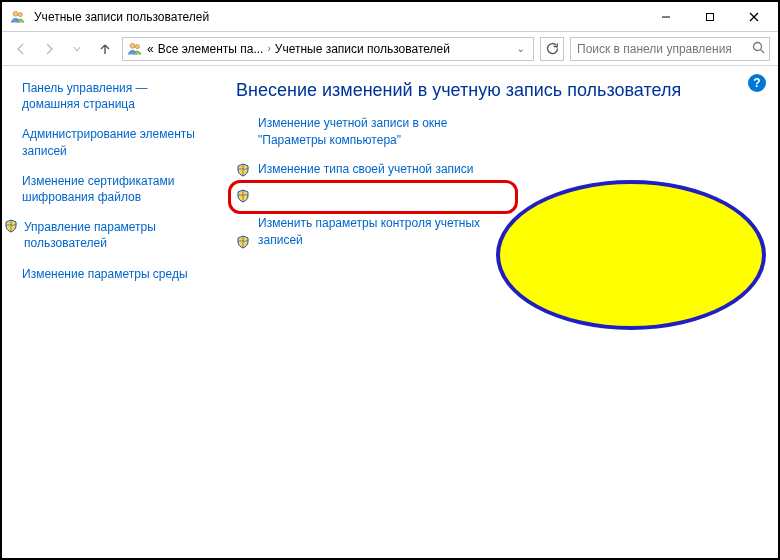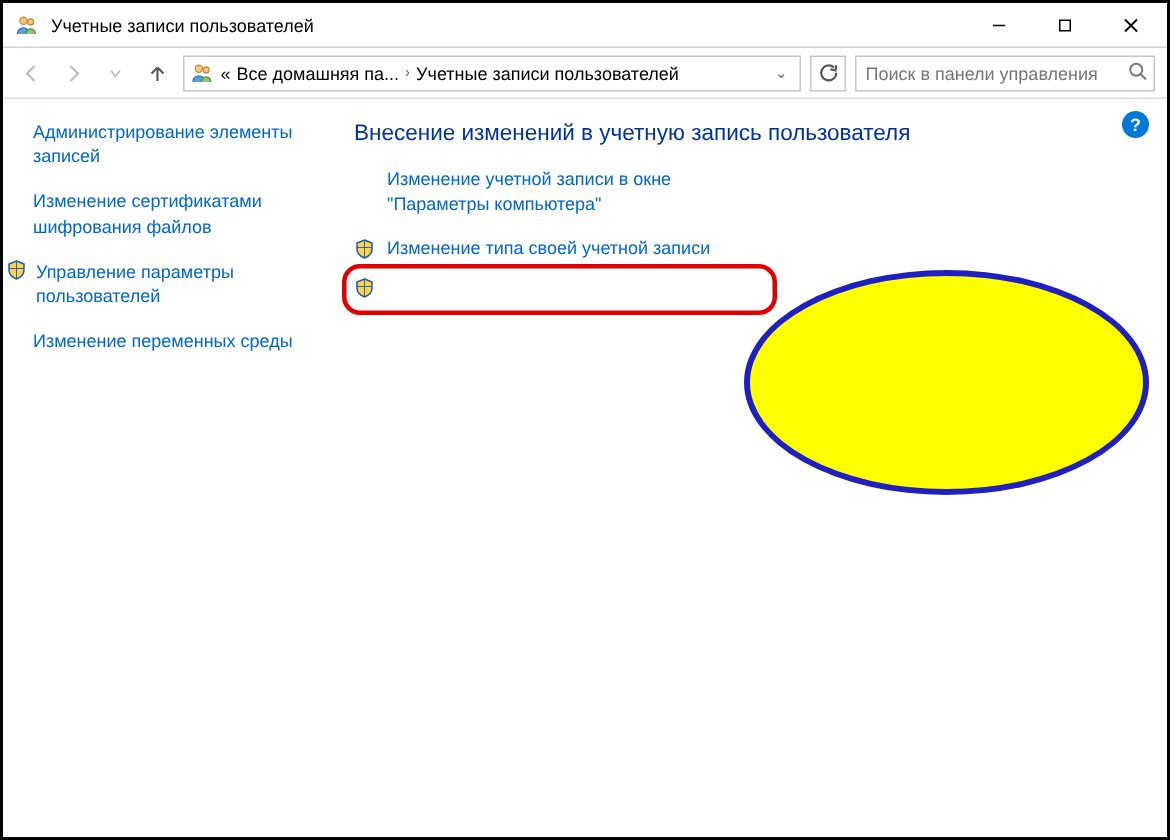--- a/index.html
+++ b/index.html
@@ -101,21 +101,21 @@
     color: #0066cc;
     margin-bottom: 14px;
     line-height: 1.35;
     cursor: pointer;
   }
   .side-link .txt { flex: 1; }
   .side-link.with-shield .shield { margin-left: -18px; }
 
   .main-heading {
     color: #003399;
-    font-size: 15px;
+    font-size: 18px;
     margin-bottom: 14px;
   }
   .main-link {
     display: flex;
     align-items: flex-end;
     gap: 8px;
     color: #0066cc;
     margin-bottom: 12px;
     line-height: 1.4;
     cursor: pointer;
@@ -216,21 +216,21 @@
   <div class="breadcrumb">
     <span class="bc-icon users-icon">
       <svg viewBox="0 0 20 20">
           <circle cx="7" cy="6" r="3" fill="#f4c77b" stroke="#c08a3a"></circle>
           <path d="M2 17c0-3 2.5-5 5-5s5 2 5 5" fill="#5aa0e6" stroke="#2a6fb3"></path>
           <circle cx="13" cy="7" r="2.5" fill="#f4c77b" stroke="#c08a3a"></circle>
           <path d="M9 17c0-2.5 2-4.2 4-4.2s4 1.7 4 4.2" fill="#8fc37a" stroke="#4e8b3a"></path>
         </svg>
     </span>
     <span class="bc-text">«</span>
-    <span class="bc-text">Все домашняя па...</span>
+    <span class="bc-text">Все элементы па...</span>
     <span class="bc-sep">›</span>
     <span class="bc-text">Учетные записи пользователей</span>
     <span class="bc-dropdown">⌄</span>
   </div>
 
   <div class="refresh-btn">
     <svg width="14" height="14" viewBox="0 0 14 14">
         <path d="M11 3a5 5 0 1 0 1.5 3.5" fill="none" stroke="#555" stroke-width="1.4"></path>
         <path d="M12.5 1.5 L12 5 L8.5 4.2" fill="none" stroke="#555" stroke-width="1.4"></path>
       </svg>
@@ -243,38 +243,41 @@
           <line x1="8.5" y1="8.5" x2="12" y2="12" stroke="#777" stroke-width="1.3"></line>
         </svg></span>
   </div>
 </div>
 
 <div class="help-bubble">?</div>
 
 <div class="body-area">
 
   <div class="sidebar">
+    <div class="side-link">
+      <span class="txt">Панель управления — домашняя страница</span>
+    </div>
     <div class="side-link">
       <span class="txt">Администрирование элементы записей</span>
     </div>
     <div class="side-link">
       <span class="txt">Изменение сертификатами шифрования файлов</span>
     </div>
     <div class="side-link with-shield">
       <span class="shield">
           <svg viewBox="0 0 14 14">
             <path d="M7 1 L12 3 V7c0 3-2.5 5-5 6C4.5 12 2 10 2 7V3Z" fill="#ffd24a" stroke="#1858b8" stroke-width="1"></path>
             <path d="M7 1v12" stroke="#1858b8" stroke-width="0.6"></path>
             <path d="M2 6h10" stroke="#1858b8" stroke-width="0.6"></path>
           </svg>
         </span>
       <span class="txt">Управление параметры пользователей</span>
     </div>
     <div class="side-link">
-      <span class="txt">Изменение переменных среды</span>
+      <span class="txt">Изменение параметры среды</span>
     </div>
   </div>
 
   <div class="main">
     <div class="main-heading">Внесение изменений в учетную запись пользователя</div>
 
     <div class="main-link">
       <span class="shield" style="visibility:hidden"></span>
       <span class="txt">Изменение учетной записи в окне "Параметры компьютера"</span>
     </div>
@@ -296,18 +299,28 @@
             <svg viewBox="0 0 14 14">
               <path d="M7 1 L12 3 V7c0 3-2.5 5-5 6C4.5 12 2 10 2 7V3Z" fill="#ffd24a" stroke="#1858b8" stroke-width="1"></path>
               <path d="M7 1v12" stroke="#1858b8" stroke-width="0.6"></path>
               <path d="M2 6h10" stroke="#1858b8" stroke-width="0.6"></path>
             </svg>
           </span>
       </div>
       <div class="highlight-box" style="left:-8px; top:-9px; width:290px; height:34px;"></div>
     </div>
 
+    <div class="main-link">
+      <span class="shield">
+          <svg viewBox="0 0 14 14">
+            <path d="M7 1 L12 3 V7c0 3-2.5 5-5 6C4.5 12 2 10 2 7V3Z" fill="#ffd24a" stroke="#1858b8" stroke-width="1"></path>
+            <path d="M7 1v12" stroke="#1858b8" stroke-width="0.6"></path>
+            <path d="M2 6h10" stroke="#1858b8" stroke-width="0.6"></path>
+          </svg>
+        </span>
+      <span class="txt">Изменить параметры контроля учетных записей</span>
+    </div>
 
   </div>
 
   <div class="yellow-ellipse"></div>
 
 </div>
 
 </body></html>

